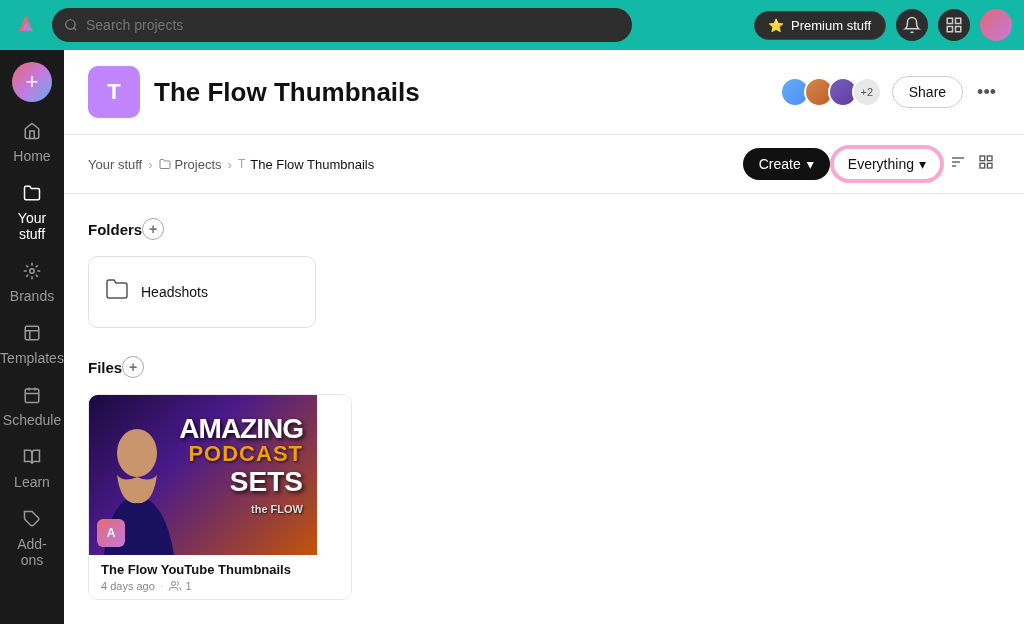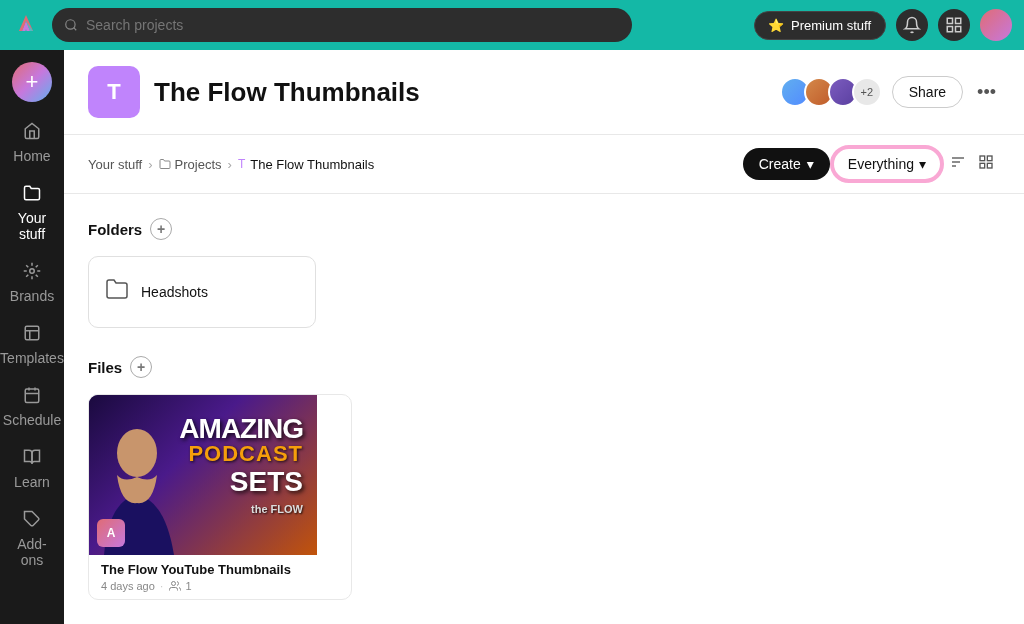--- a/index.html
+++ b/index.html
@@ -52,21 +52,21 @@
     .breadcrumb-link { color: #555; cursor: pointer; }
     .breadcrumb-current { color: #111; font-weight: 500; display: flex; align-items: center; gap: 5px; }
     .breadcrumb-icon { font-size: 12px; color: #c084fc; }
     .toolbar-right { display: flex; align-items: center; gap: 0; }
     .create-btn { background: #111; color: #fff; border: none; border-radius: 20px; padding: 8px 16px; font-size: 14px; cursor: pointer; display: flex; align-items: center; gap: 6px; }
     .filter-btn { background: #fff; border: 4px solid #f9a8d4; border-radius: 20px; padding: 7px 14px; font-size: 14px; cursor: pointer; color: #111; display: flex; align-items: center; gap: 5px; }
     .view-btn { background: none; border: none; cursor: pointer; color: #555; font-size: 16px; padding: 6px; border-radius: 6px; }
 
     
     .main-content { padding: 24px; overflow-y: auto; flex: 1; background: #fff; }
-    .section-header { display: flex; align-items: center; gap: 8px; font-size: 15px; font-weight: 600; color: #111; margin-bottom: 16px; }
+    .section-header { display: flex; align-items: center; gap: 0; font-size: 15px; font-weight: 600; color: #111; margin-bottom: 16px; }
     .section-add { width: 22px; height: 22px; border-radius: 50%; border: 1.5px solid #aaa; display: flex; align-items: center; justify-content: center; color: #777; font-size: 14px; cursor: pointer; }
 
     
     .folders-grid { display: flex; gap: 12px; flex-wrap: wrap; margin-bottom: 28px; }
     .folder-card { width: 228px; height: 72px; border: 1.5px solid #e0e0e0; border-radius: 10px; display: flex; align-items: center; gap: 12px; padding: 0 16px; cursor: pointer; background: #fff; }
     .folder-icon { font-size: 22px; color: #555; }
     .folder-name { font-size: 14px; font-weight: 500; color: #111; }
 
     
     .files-grid { display: flex; gap: 16px; flex-wrap: wrap; }

